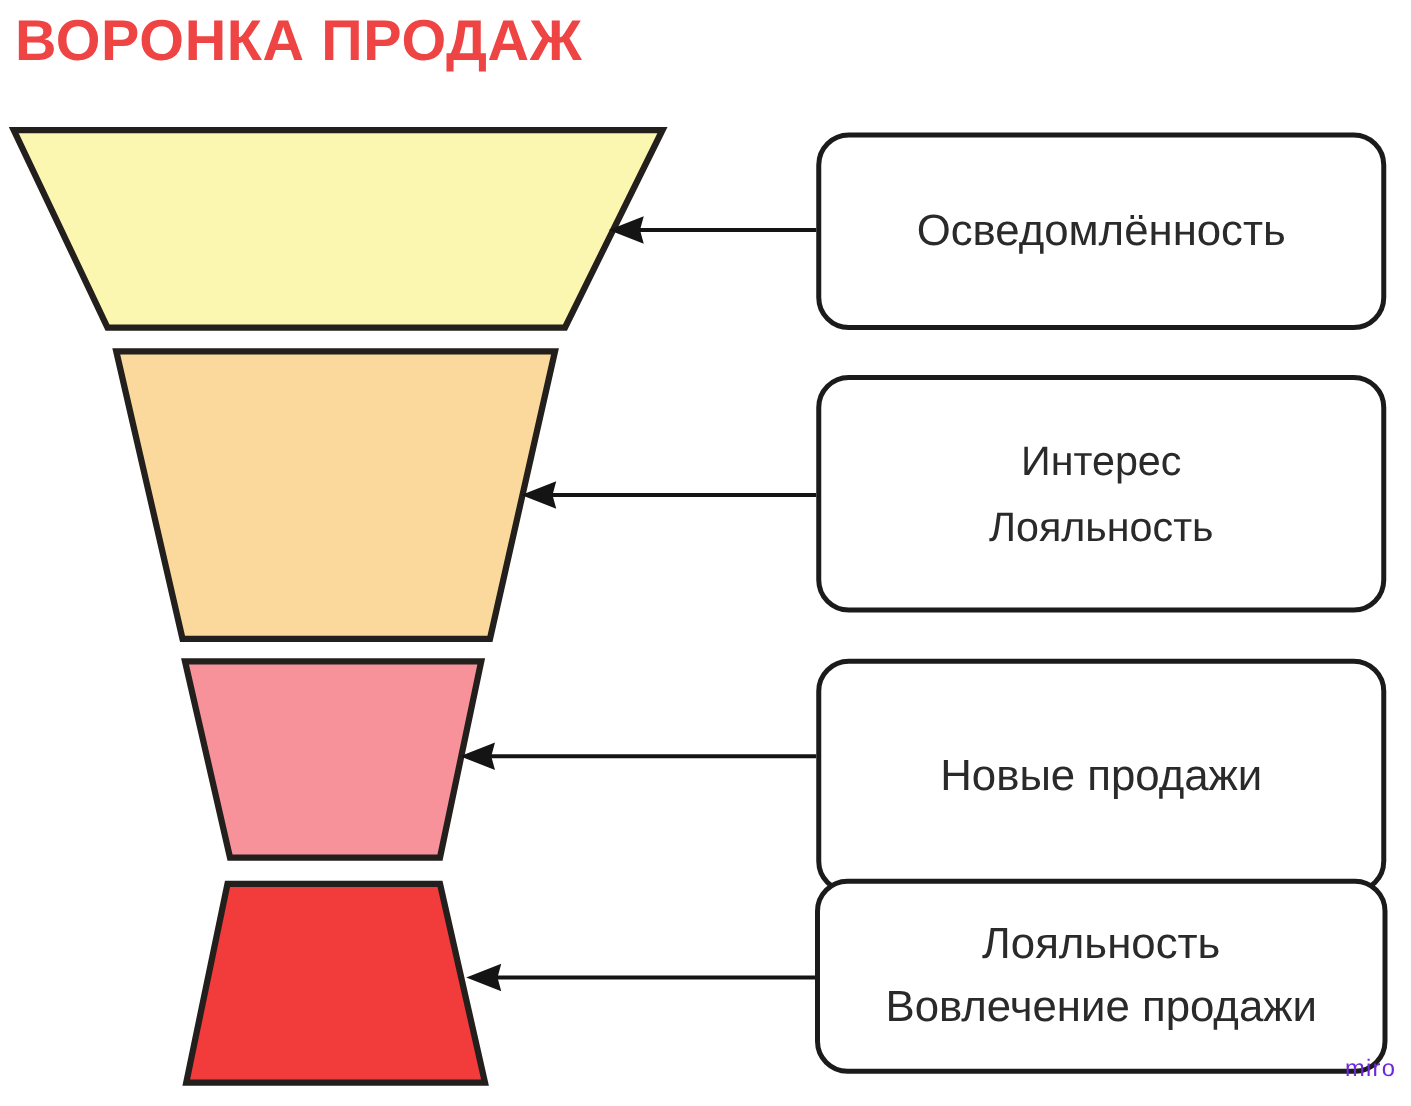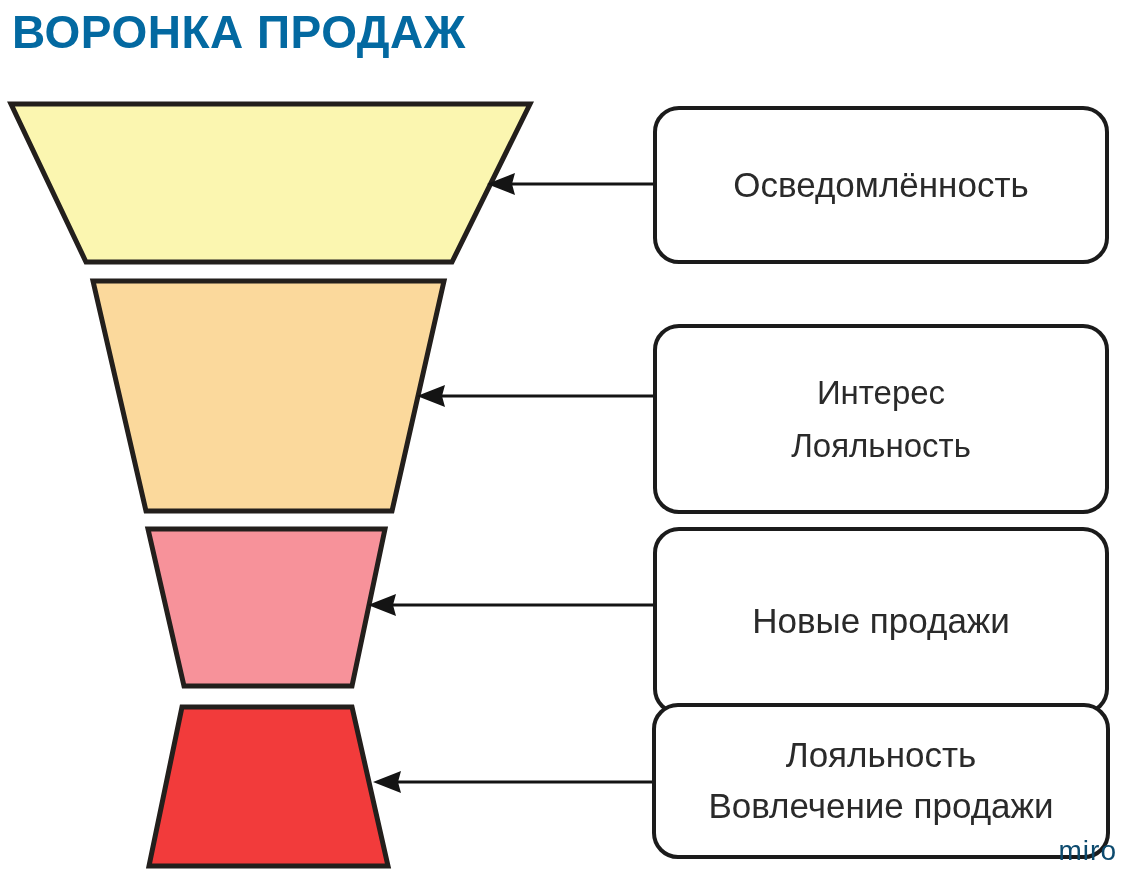--- a/index.html
+++ b/index.html
@@ -20,21 +20,21 @@
   }
 
   
   .title {
     position: absolute;
     left: 12px;
     top: 6px;
     font-size: 46px;
     font-weight: bold;
     letter-spacing: 0.5px;
-    color: #0369a1;
+    color: #ef4444;
     font-family: "Liberation Sans", sans-serif;
     white-space: nowrap;
     line-height: 1.15;
   }
 
   
   #art {
     position: absolute;
     left: 0;
     top: 0;
@@ -76,37 +76,37 @@
     width: 100%;
   }
   .label-box .ln {
     display: block;
     white-space: nowrap;
   }
 
   #box-awareness { left: 653px; top: 106px; width: 456px; height: 158px; font-size: 35px; }
   #box-awareness .ln { line-height: 1.25; }
 
-  #box-interest { left: 653px; top: 300px; width: 456px; height: 190px; font-size: 33px; margin-top: 24px; }
+  #box-interest { left: 653px; top: 300px; width: 456px; height: 190px; font-size: 33px; }
   #box-interest .ln { line-height: 1.62; }
 
   #box-newsales { left: 653px; top: 527px; width: 456px; height: 188px; font-size: 35px; }
   #box-newsales .ln { line-height: 1.25; }
 
   #box-loyalty { left: 652px; top: 703px; width: 458px; height: 156px; font-size: 35px; }
   #box-loyalty .ln { line-height: 1.45; }
 
   
   .watermark {
     position: absolute;
     right: 12px;
     bottom: 18px;
-    font-size: 28px;
+    font-size: 19px;
     letter-spacing: 1px;
-    color: #0c4a6e;
+    color: #6d28d9;
     font-family: "Liberation Sans", sans-serif;
     user-select: none;
   }
 </style>
 </head>
 <body>
 
 <div id="canvas">
 
   <div class="title">ВОРОНКА ПРОДАЖ</div>

